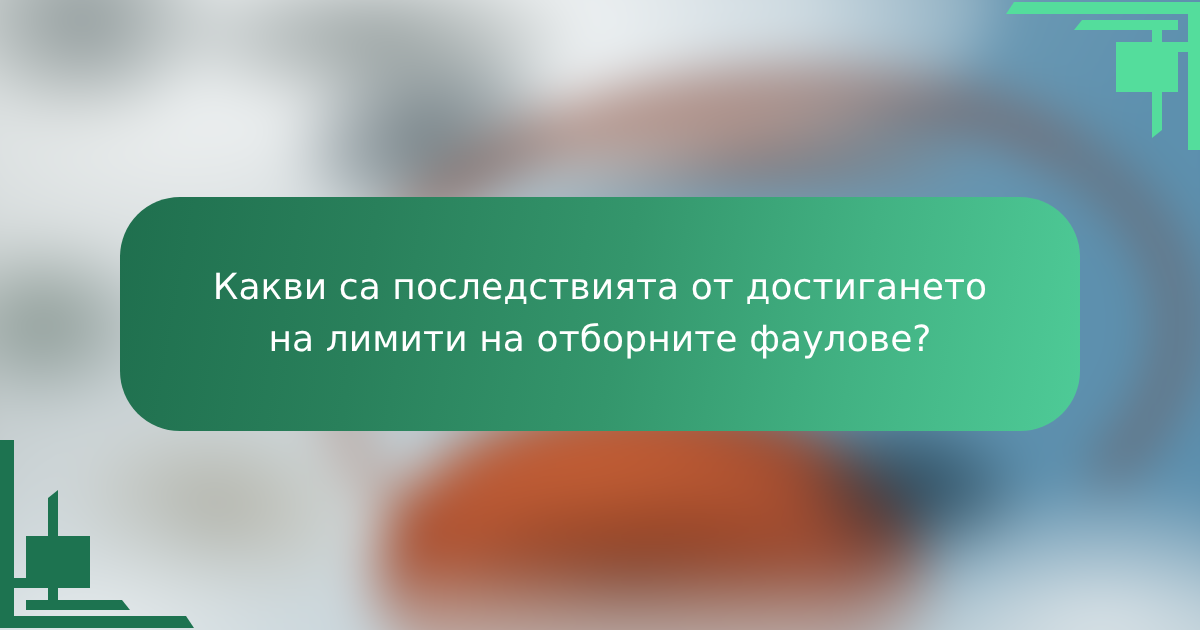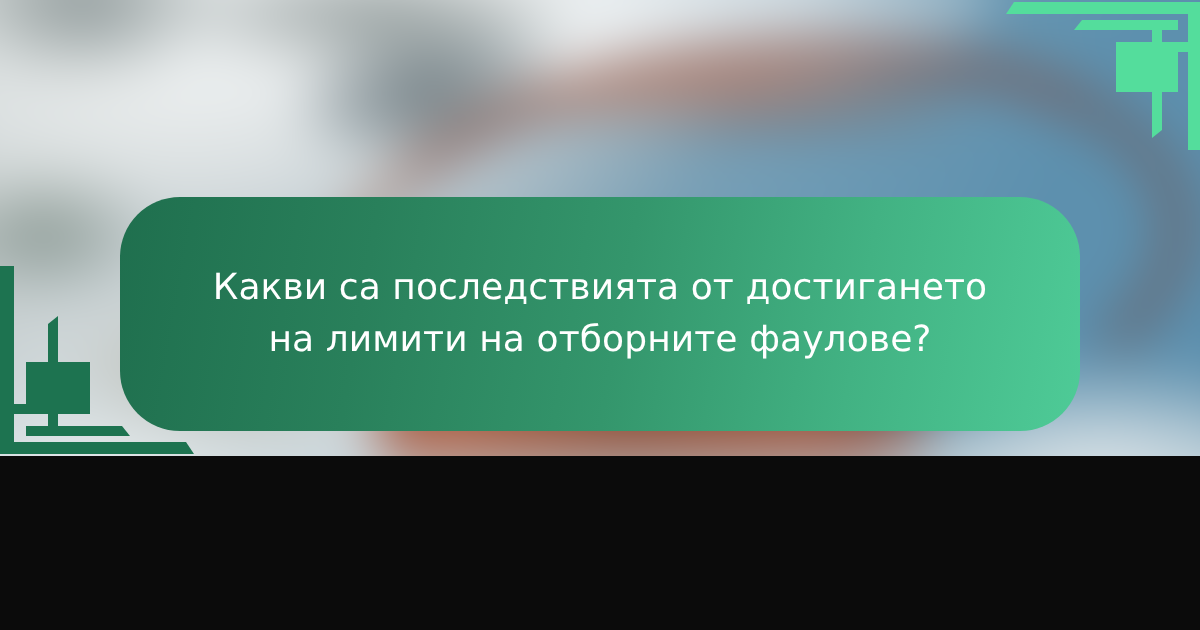--- a/index.html
+++ b/index.html
@@ -5,21 +5,21 @@
 <style>
   html, body {
     margin: 0;
     padding: 0;
     background: #0b0b0b;
   }
 
   .stage {
     position: relative;
     width: 1200px;
-    height: 456px;
+    height: 630px;
     overflow: hidden;
     font-family: "DejaVu Sans", "Liberation Sans", sans-serif;
     background: #404040;
   }
 
   
   .photo {
     position: absolute;
     inset: -60px;
     filter: blur(0px);

